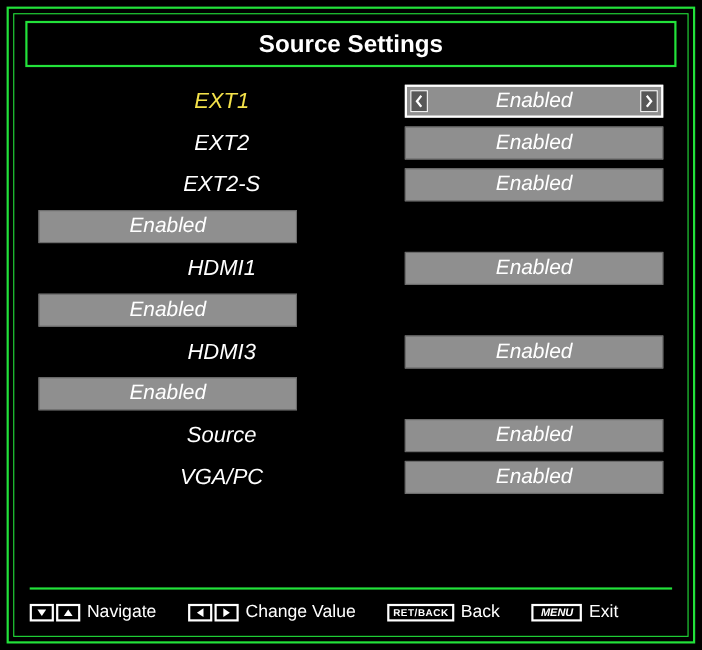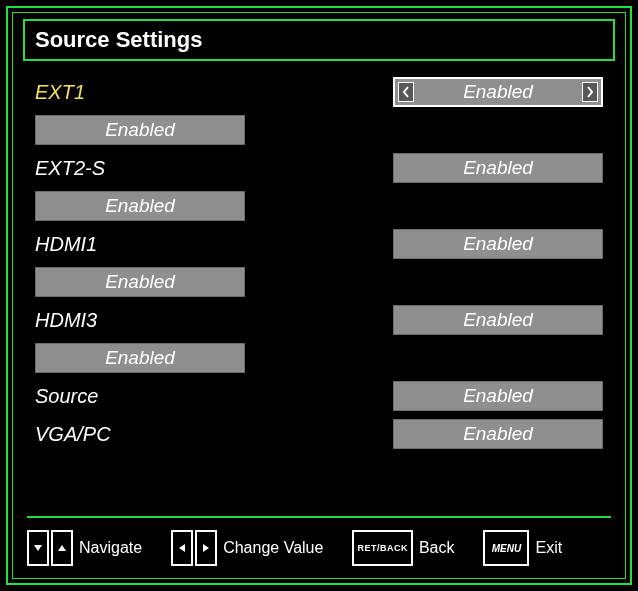--- a/index.html
+++ b/index.html
@@ -9,20 +9,21 @@
       height: 591px;
       font-family: Arial, Helvetica, sans-serif;
       overflow: hidden;
       position: relative;
     }
     .outer-frame {
       position: absolute;
       top: 6px; left: 6px; right: 6px; bottom: 6px;
       border: 2px solid #22e23a;
       background: #000;
+      text-align: center;
     }
     .inner-frame {
       position: absolute;
       top: 4px; left: 4px; right: 4px; bottom: 4px;
       border: 1px solid #22e23a;
       background: #000;
       display: flex;
       flex-direction: column;
     }
     .title-bar {
@@ -45,21 +46,21 @@
     }
     .label {
       flex: 1;
       color: #fff;
       font-size: 20px;
     }
     .label.selected {
       color: #f4e24a;
     }
     .value-box {
-      width: 210px;
+      width: 235px;
       height: 30px;
       background: #8f8f8f;
       color: #fff;
       font-size: 19px;
       display: flex;
       align-items: center;
       justify-content: center;
       position: relative;
       border: 1px solid #6b6b6b;
     }
@@ -100,21 +101,21 @@
     }
     .footer-item {
       display: flex;
       align-items: center;
       gap: 6px;
     }
     .btn-icon {
       display: inline-flex;
       align-items: center;
       justify-content: center;
-      height: 36px;
+      height: 16px;
       min-width: 22px;
       border: 2px solid #fff;
       background: #000;
       color: #fff;
       font-size: 11px;
       font-weight: bold;
       padding: 0 3px;
     }
     .btn-icon svg { display: block; }
     .btn-icon.wide { min-width: 46px; font-size: 9px; letter-spacing: 0.5px; }
@@ -143,20 +144,21 @@
             </div>
             <span>Enabled</span>
             <div class="arrow-right">
               <svg width="8" height="12" viewBox="0 0 8 12">
                 <polyline points="2,1 6,6 2,11" fill="none" stroke="#fff" stroke-width="2"></polyline>
               </svg>
             </div>
           </div>
         </div>
         <div class="row">
+          <div class="label">EXT2</div>
           <div class="value-box">
             <span>Enabled</span>
           </div>
         </div>
         <div class="row">
           <div class="label">EXT2-S</div>
           <div class="value-box">
             <span>Enabled</span>
           </div>
         </div>

